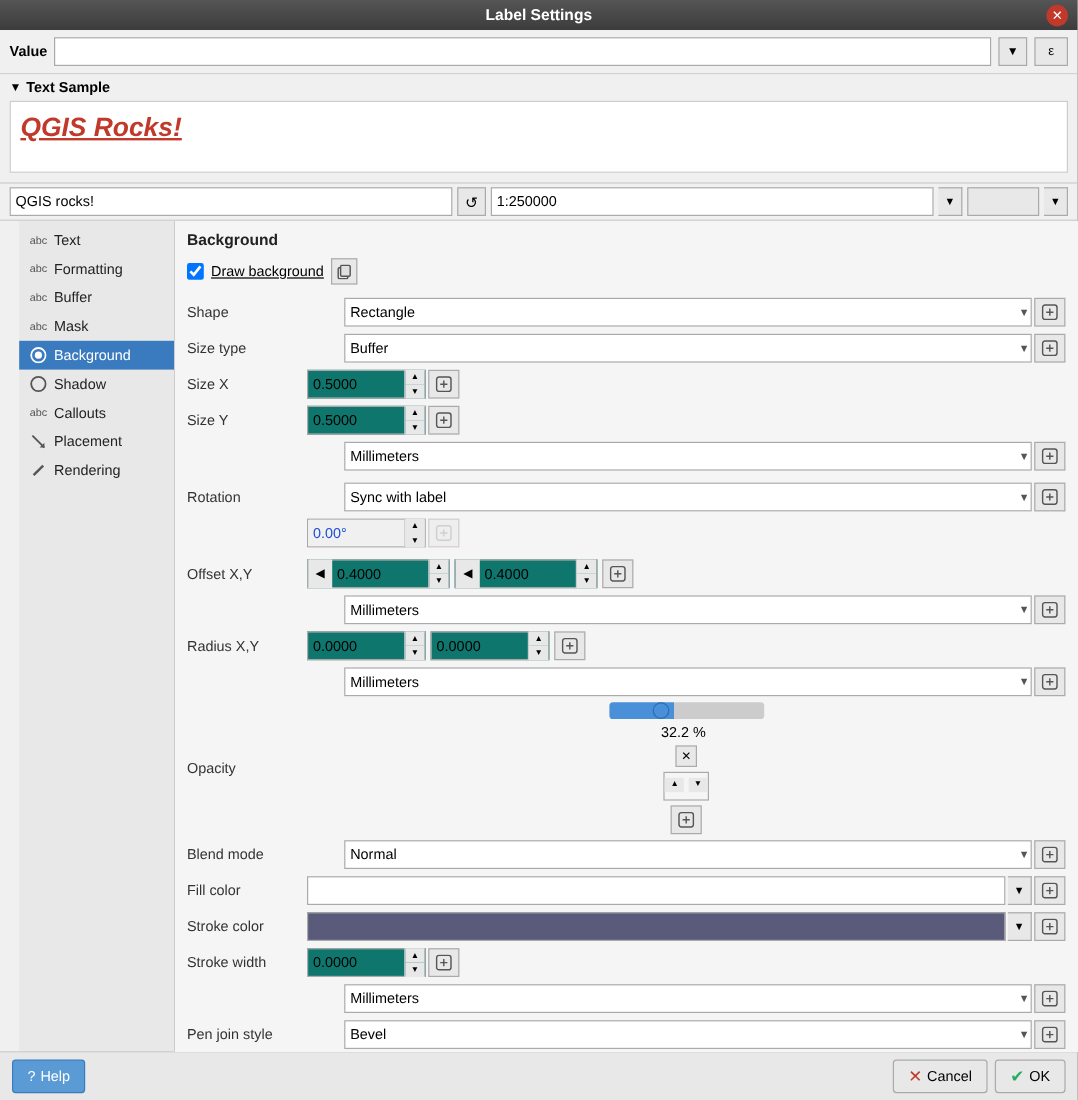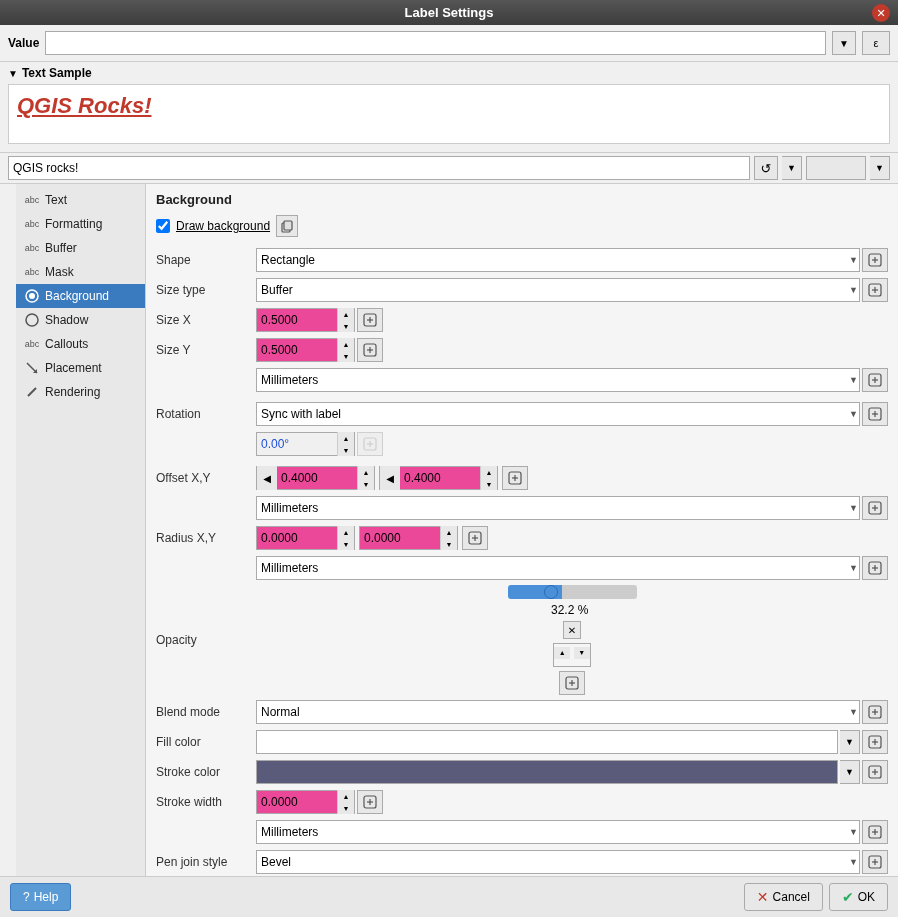--- a/index.html
+++ b/index.html
@@ -244,35 +244,36 @@
     }
     .combo-wrapper select {
       width: 100%;
       height: 24px;
       border: 1px solid #aaa;
       background: #fff;
       padding: 0 20px 0 4px;
       font-size: 12px;
       appearance: none;
       cursor: pointer;
+      margin-left: 31px;
     }
     .combo-wrapper .arrow {
       position: absolute;
       right: 2px;
       pointer-events: none;
       font-size: 9px;
       color: #555;
     }
 
     .spinbox {
       display: flex;
       align-items: center;
       height: 24px;
       border: 1px solid #aaa;
-      background: #ec4899;
+      background: #0f766e;
     }
     .spinbox input {
       border: none;
       outline: none;
       width: 80px;
       height: 100%;
       padding: 0 4px;
       font-size: 12px;
       background: transparent;
     }
@@ -401,20 +402,21 @@
       <span>Text Sample</span>
     </div>
     <div class="text-sample-preview">
       <span class="qgis-rocks">QGIS Rocks!</span>
     </div>
   </div>
 
   <div class="preview-bar">
     <input type="text" value="QGIS rocks!" style="">
     <button class="reset-btn">↺</button>
+    <input class="scale-combo" type="text" value="1:250000" style="">
     <button class="combo-arrow">▼</button>
     <button class="right-combo"></button>
     <button class="combo-arrow">▼</button>
   </div>
 
   <div class="main-content">
 
     <div class="sidebar">
       <div class="sidebar-item">
         <span class="sidebar-icon" style="font-size:9px; color:#555;">abc</span>

